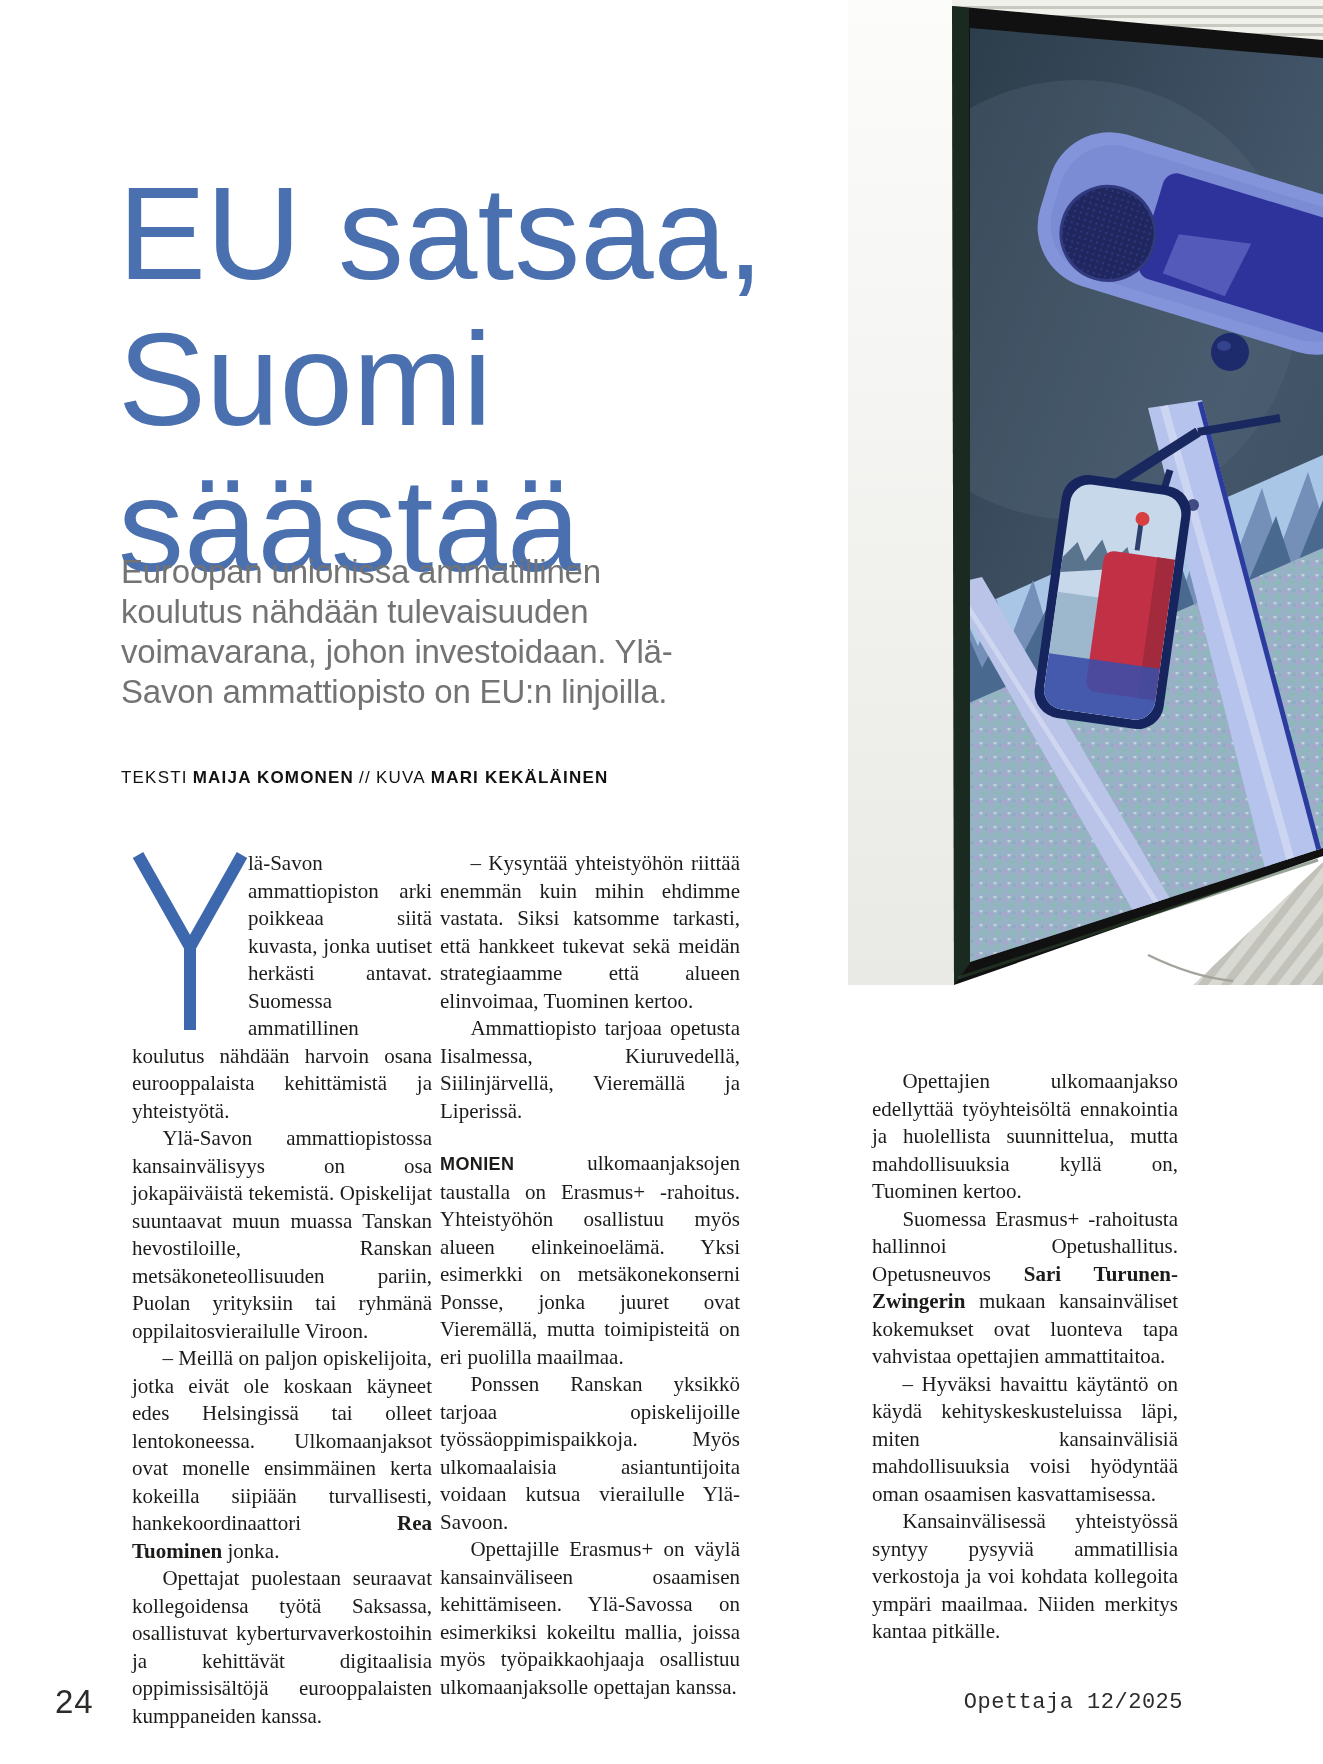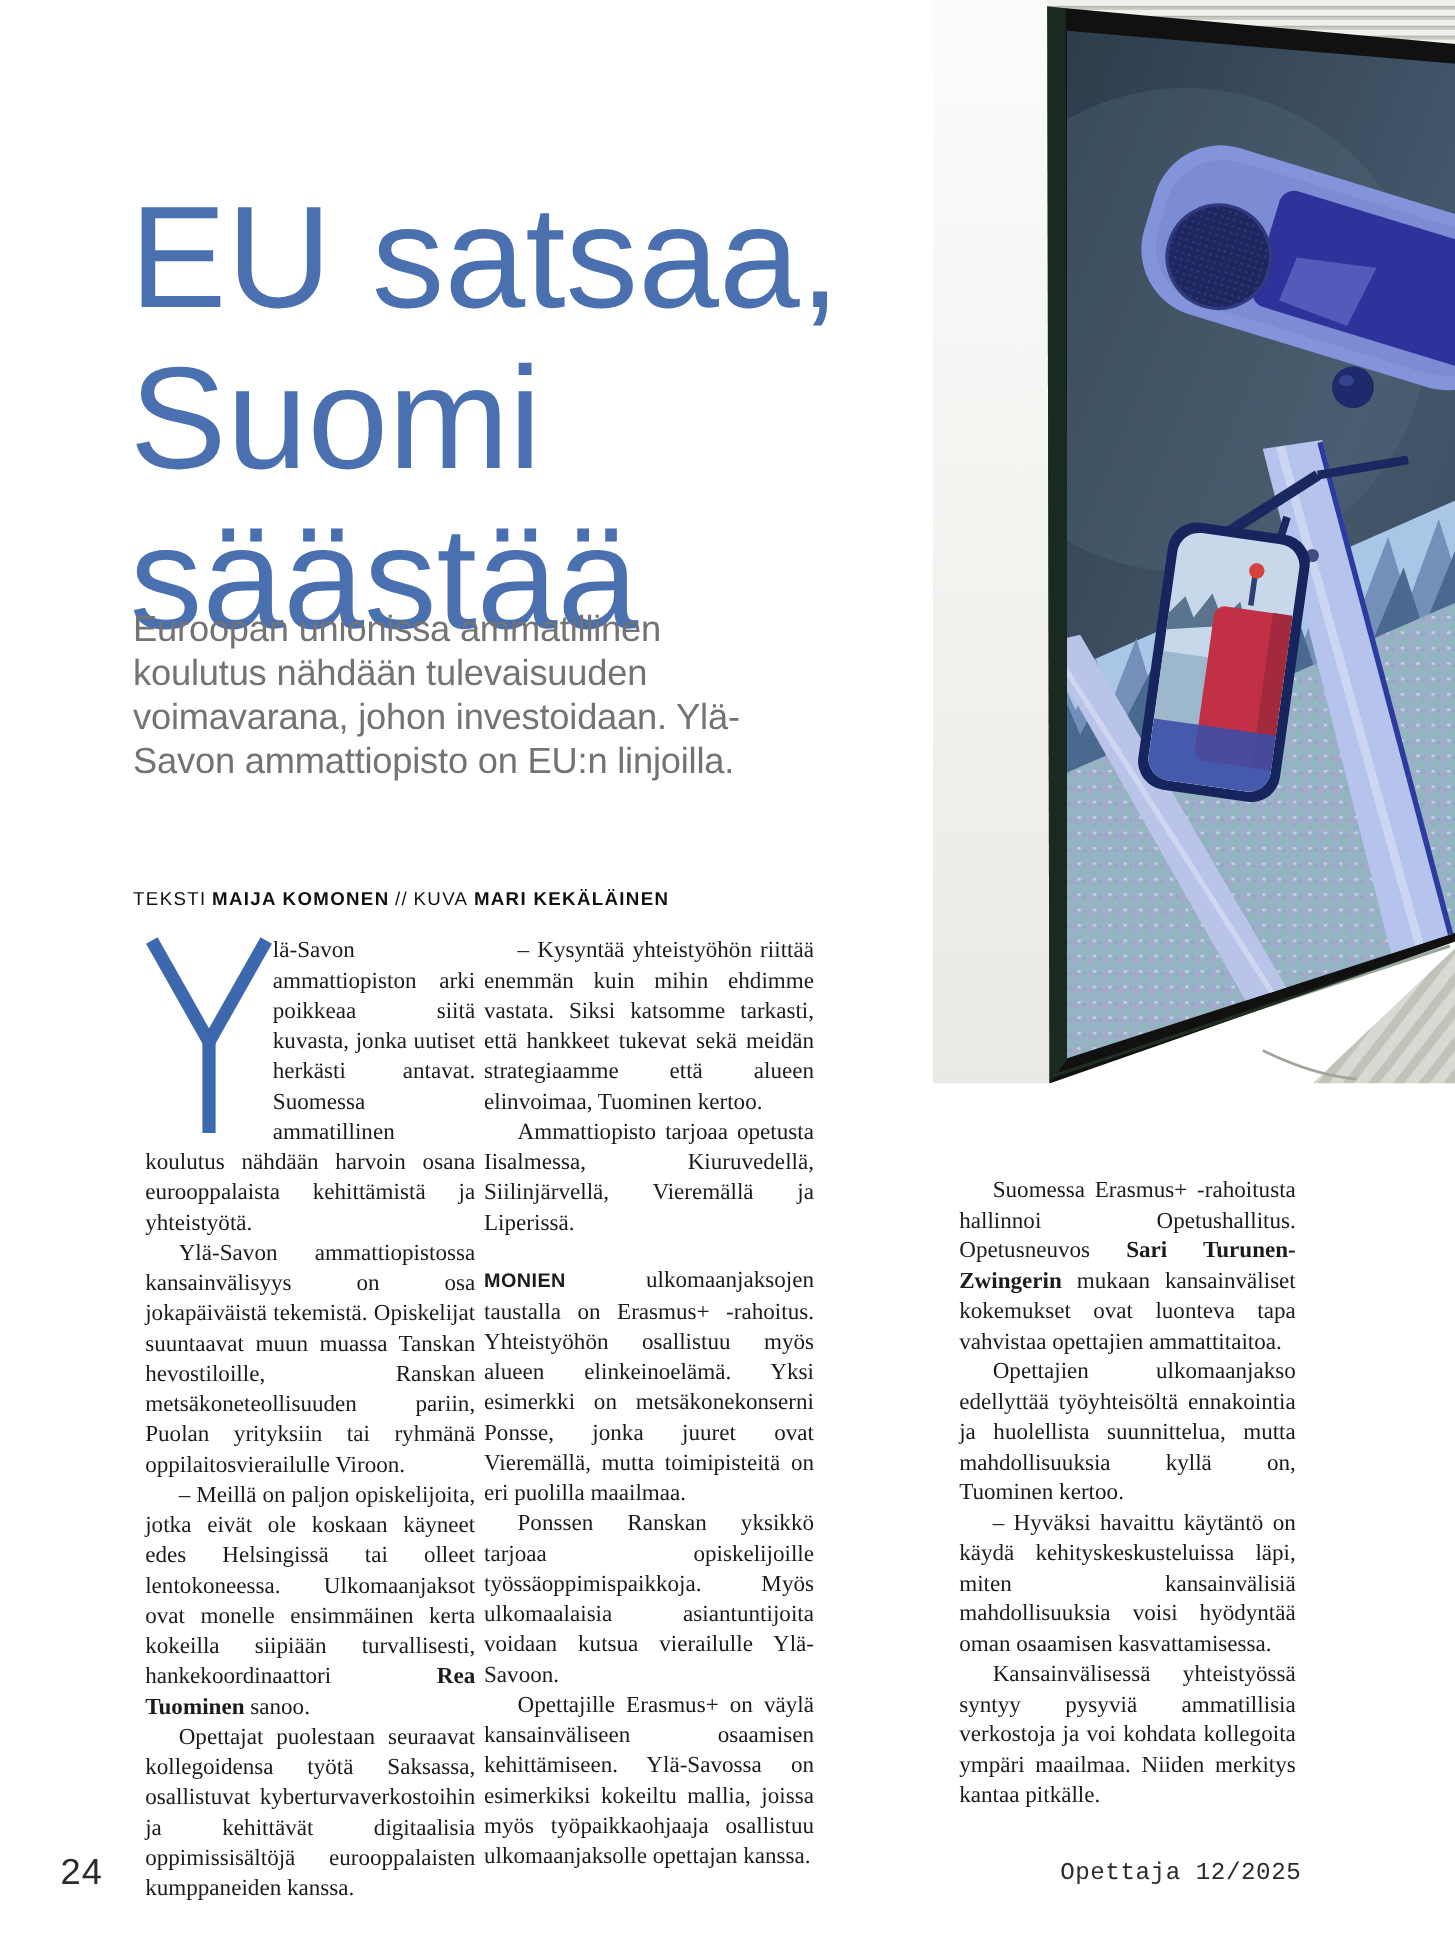--- a/index.html
+++ b/index.html
@@ -8,21 +8,21 @@
 
   
   .title{position:absolute;left:118px;top:118px;width:740px;
          font-family:"Liberation Sans",sans-serif;font-weight:100;
          font-size:132px;line-height:146px;color:#4a70b0;letter-spacing:0;margin-top:43px;}
   .title div{white-space:nowrap;}
 
   .lede{position:absolute;left:121px;top:552px;width:610px;
         font-size:33px;line-height:40px;font-weight:300;color:#737373;letter-spacing:-0.2px;}
 
-  .byline{position:absolute;left:121px;top:768px;font-size:17px;letter-spacing:1.2px;color:#121212;margin-top:40px;}
+  .byline{position:absolute;left:121px;top:768px;font-size:17px;letter-spacing:1.2px;color:#121212;}
   .byline .bold{font-weight:bold;}
   .byline span{margin-right:5px;}
 
   
   .col{position:absolute;font-family:"Liberation Serif",serif;
        font-size:21px;line-height:27.5px;text-align:justify;color:#1b1b19;}
   #col1{left:132px;top:850px;width:300px;}
   #col2{left:440px;top:850px;width:300px;}
   #col3{left:872px;top:1068px;width:306px;}
   .para{margin:0;}
@@ -171,33 +171,33 @@
   <p class="para"><span class="dropcap">
         <svg width="116" height="180" viewBox="0 0 116 180" aria-label="Y">
           <g stroke="#3e68ae" stroke-width="12" fill="none">
             <path d="M6,5 L58,97"></path>
             <path d="M110,5 L58,97"></path>
             <path d="M58,92 L58,180"></path>
           </g>
         </svg>
       </span><span>lä-Savon ammattiopiston arki poikkeaa siitä kuvasta, jonka uutiset herkästi antavat. Suomessa ammatillinen koulutus nähdään harvoin osana eurooppalaista kehittämistä ja yhteistyötä.</span></p>
   <p class="para ind"><span>Ylä-Savon ammattiopistossa kansainvälisyys on osa jokapäiväistä tekemistä. Opiskelijat suuntaavat muun muassa Tanskan hevostiloille, Ranskan metsäkoneteollisuuden pariin, Puolan yrityksiin tai ryhmänä oppilaitosvierailulle Viroon.</span></p>
-  <p class="para ind"><span>– Meillä on paljon opiskelijoita, jotka eivät ole koskaan käyneet edes Helsingissä tai olleet lentokoneessa. Ulkomaanjaksot ovat monelle ensimmäinen kerta kokeilla siipiään turvallisesti, hankekoordinaattori </span><span class="b">Rea Tuominen</span><span> sanoo.</span></p>
+  <p class="para ind"><span>– Meillä on paljon opiskelijoita, jotka eivät ole koskaan käyneet edes Helsingissä tai olleet lentokoneessa. Ulkomaanjaksot ovat monelle ensimmäinen kerta kokeilla siipiään turvallisesti, hankekoordinaattori </span><span class="b">Rea Tuominen</span><span> jonka.</span></p>
   <p class="para ind"><span>Opettajat puolestaan seuraavat kollegoidensa työtä Saksassa, osallistuvat kyberturvaverkostoihin ja kehittävät digitaalisia oppimissisältöjä eurooppalaisten kumppaneiden kanssa.</span></p>
 </div>
 
 <div id="col2" class="col">
   <p class="para ind"><span>– Kysyntää yhteistyöhön riittää enemmän kuin mihin ehdimme vastata. Siksi katsomme tarkasti, että hankkeet tukevat sekä meidän strategiaamme että alueen elinvoimaa, Tuominen kertoo.</span></p>
   <p class="para ind"><span>Ammattiopisto tarjoaa opetusta Iisalmessa, Kiuruvedellä, Siilinjärvellä, Vieremällä ja Liperissä.</span></p>
   <p class="para gap"><span class="lead-in">MONIEN</span><span> ulkomaanjaksojen taustalla on Erasmus+ -rahoitus. Yhteistyöhön osallistuu myös alueen elinkeinoelämä. Yksi esimerkki on metsäkonekonserni Ponsse, jonka juuret ovat Vieremällä, mutta toimipisteitä on eri puolilla maailmaa.</span></p>
   <p class="para ind"><span>Ponssen Ranskan yksikkö tarjoaa opiskelijoille työssäoppimispaikkoja. Myös ulkomaalaisia asiantuntijoita voidaan kutsua vierailulle Ylä-Savoon.</span></p>
   <p class="para ind"><span>Opettajille Erasmus+ on väylä kansainväliseen osaamisen kehittämiseen. Ylä-Savossa on esimerkiksi kokeiltu mallia, joissa myös työpaikkaohjaaja osallistuu ulkomaanjaksolle opettajan kanssa.</span></p>
 </div>
 
 <div id="col3" class="col">
+  <p class="para ind"><span>Opettajien ulkomaanjakso edellyttää työyhteisöltä ennakointia ja huolellista suunnittelua, mutta mahdollisuuksia kyllä on, Tuominen kertoo.</span></p>
   <p class="para ind"><span>Suomessa Erasmus+ -rahoitusta hallinnoi Opetushallitus. Opetusneuvos </span><span class="b">Sari Turunen-Zwingerin</span><span> mukaan kansainväliset kokemukset ovat luonteva tapa vahvistaa opettajien ammattitaitoa.</span></p>
-  <p class="para ind"><span>Opettajien ulkomaanjakso edellyttää työyhteisöltä ennakointia ja huolellista suunnittelua, mutta mahdollisuuksia kyllä on, Tuominen kertoo.</span></p>
   <p class="para ind"><span>– Hyväksi havaittu käytäntö on käydä kehityskeskusteluissa läpi, miten kansainvälisiä mahdollisuuksia voisi hyödyntää oman osaamisen kasvattamisessa.</span></p>
   <p class="para ind"><span>Kansainvälisessä yhteistyössä syntyy pysyviä ammatillisia verkostoja ja voi kohdata kollegoita ympäri maailmaa. Niiden merkitys kantaa pitkälle.</span></p>
 </div>
 
 <div class="folio">24</div>
 <div class="issue">Opettaja 12/2025</div>
 
 </body></html>

